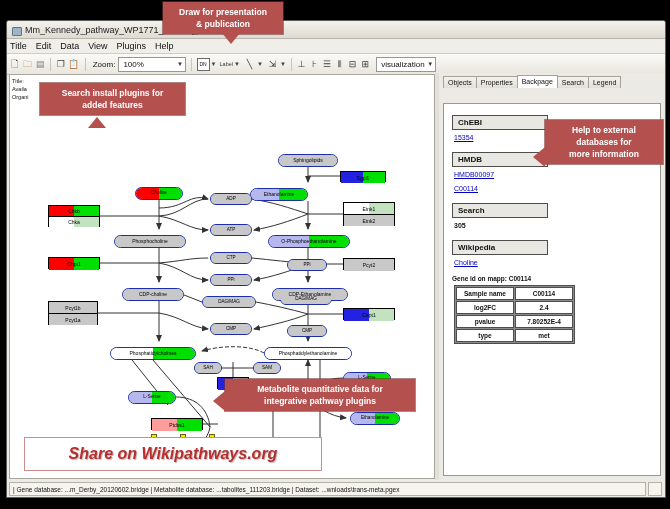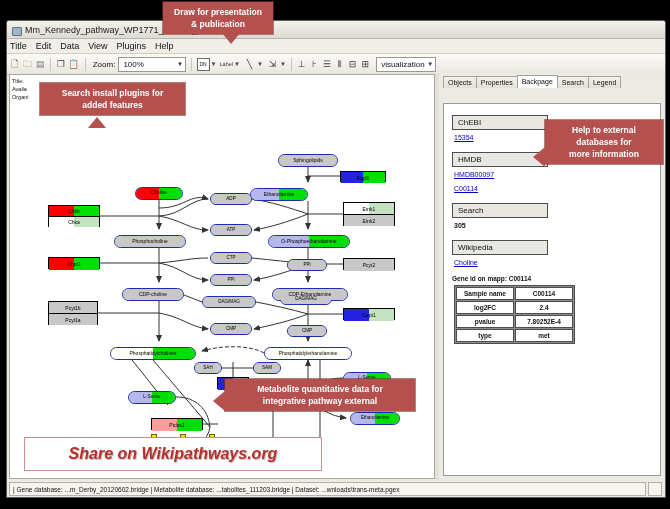--- a/index.html
+++ b/index.html
@@ -64,21 +64,21 @@
   .handles{position:absolute;pointer-events:none;}
   .hdl{position:absolute;width:4px;height:4px;background:#ffe400;border:1px solid #6b6000;}
   .tabs{display:flex;align-items:flex-end;height:13px;margin:2px 0 0 4px;gap:0px;}
   .tab{font-size:7px;color:#111;padding:2px 4px 2px 4px;border:1px solid #a5a29a;
        border-bottom:none;background:linear-gradient(#f4f2ed,#e2dfd7);margin-right:-1px;}
   .tab.active{background:#fff;font-weight:normal;padding-bottom:3px;}
   .sbpanel{position:absolute;left:4px;top:30px;right:4px;bottom:4px;background:#fff;
            border:1px solid #9b988f;overflow:hidden;}
   .xref{margin:7px 0 0 8px;}
   .xref-h{display:inline-block;min-width:84px;border:1.3px solid #4d4d4d;background:#e9e7e2;
-          font-size:8px;font-weight:normal;color:#111;padding:2px 5px;}
+          font-size:8px;font-weight:bold;color:#111;padding:2px 5px;}
   .xref-v{font-size:7px;margin:4px 0 0 2px;color:#0000c0;text-decoration:underline;}
   .xref-v.plain{color:#111;text-decoration:none;font-weight:bold;font-size:7px;}
   .exp-h{font-size:8px;font-weight:bold;color:#111;margin:9px 0 0 6px;}
   .gid{font-size:6.5px;color:#111;margin:9px 0 0 8px;font-weight:bold;}
   .dtable{margin:3px 0 0 10px;border:1px solid #4d4d4d;border-collapse:separate;
           border-spacing:1px;background:#8d8d8d;}
   .dtable td{background:#fff;border:1px solid #4d4d4d;font-size:6.5px;color:#111;
              text-align:center;padding:2px 4px;font-weight:bold;width:48px;}
 
   
@@ -467,21 +467,21 @@
           <span class="ctext">
             <span>Search install plugins for</span><br>
             <span>added features</span>
           </span>
         </div>
         <div class="tri tri-up" style="left:78px;top:42px;"></div>
 
         <div class="callout" style="left:215px;top:304px;width:190px;font-size:8.5px;">
           <span class="ctext">
             <span>Metabolite quantitative data  for</span><br>
-            <span>integrative pathway external</span>
+            <span>integrative pathway plugins</span>
           </span>
         </div>
         <div class="tri tri-left" style="left:203px;top:316px;"></div>
 
         <div class="share" style="left:14px;top:362px;width:296px;height:32px;font-size:16px;">
           <span>Share on Wikipathways.org</span>
         </div>
       </div>
 
       <div class="splitter"></div>
@@ -548,21 +548,21 @@
         </div>
       </div>
     </div>
 
     <div class="status">
       <span class="field">| Gene database: ...m_Derby_20120602.bridge | Metabolite database: ...tabolites_111203.bridge | Dataset: ...wnloads\trans-meta.pgex</span>
       <span class="box2"></span>
     </div>
   </div>
 
-  <div class="callout" style="left:163px;top:2px;width:110px;font-size:8.5px;">
+  <div class="callout" style="left:163px;top:2px;width:120px;font-size:8.5px;">
     <span class="ctext">
       <span>Draw for presentation</span><br>
       <span>&amp; publication</span>
     </span>
   </div>
   <div class="tri tri-down" style="left:222px;top:33px;"></div>
 
   <div class="callout" style="left:545px;top:120px;width:118px;font-size:8.5px;">
     <span class="ctext">
       <span>Help  to external</span><br>

